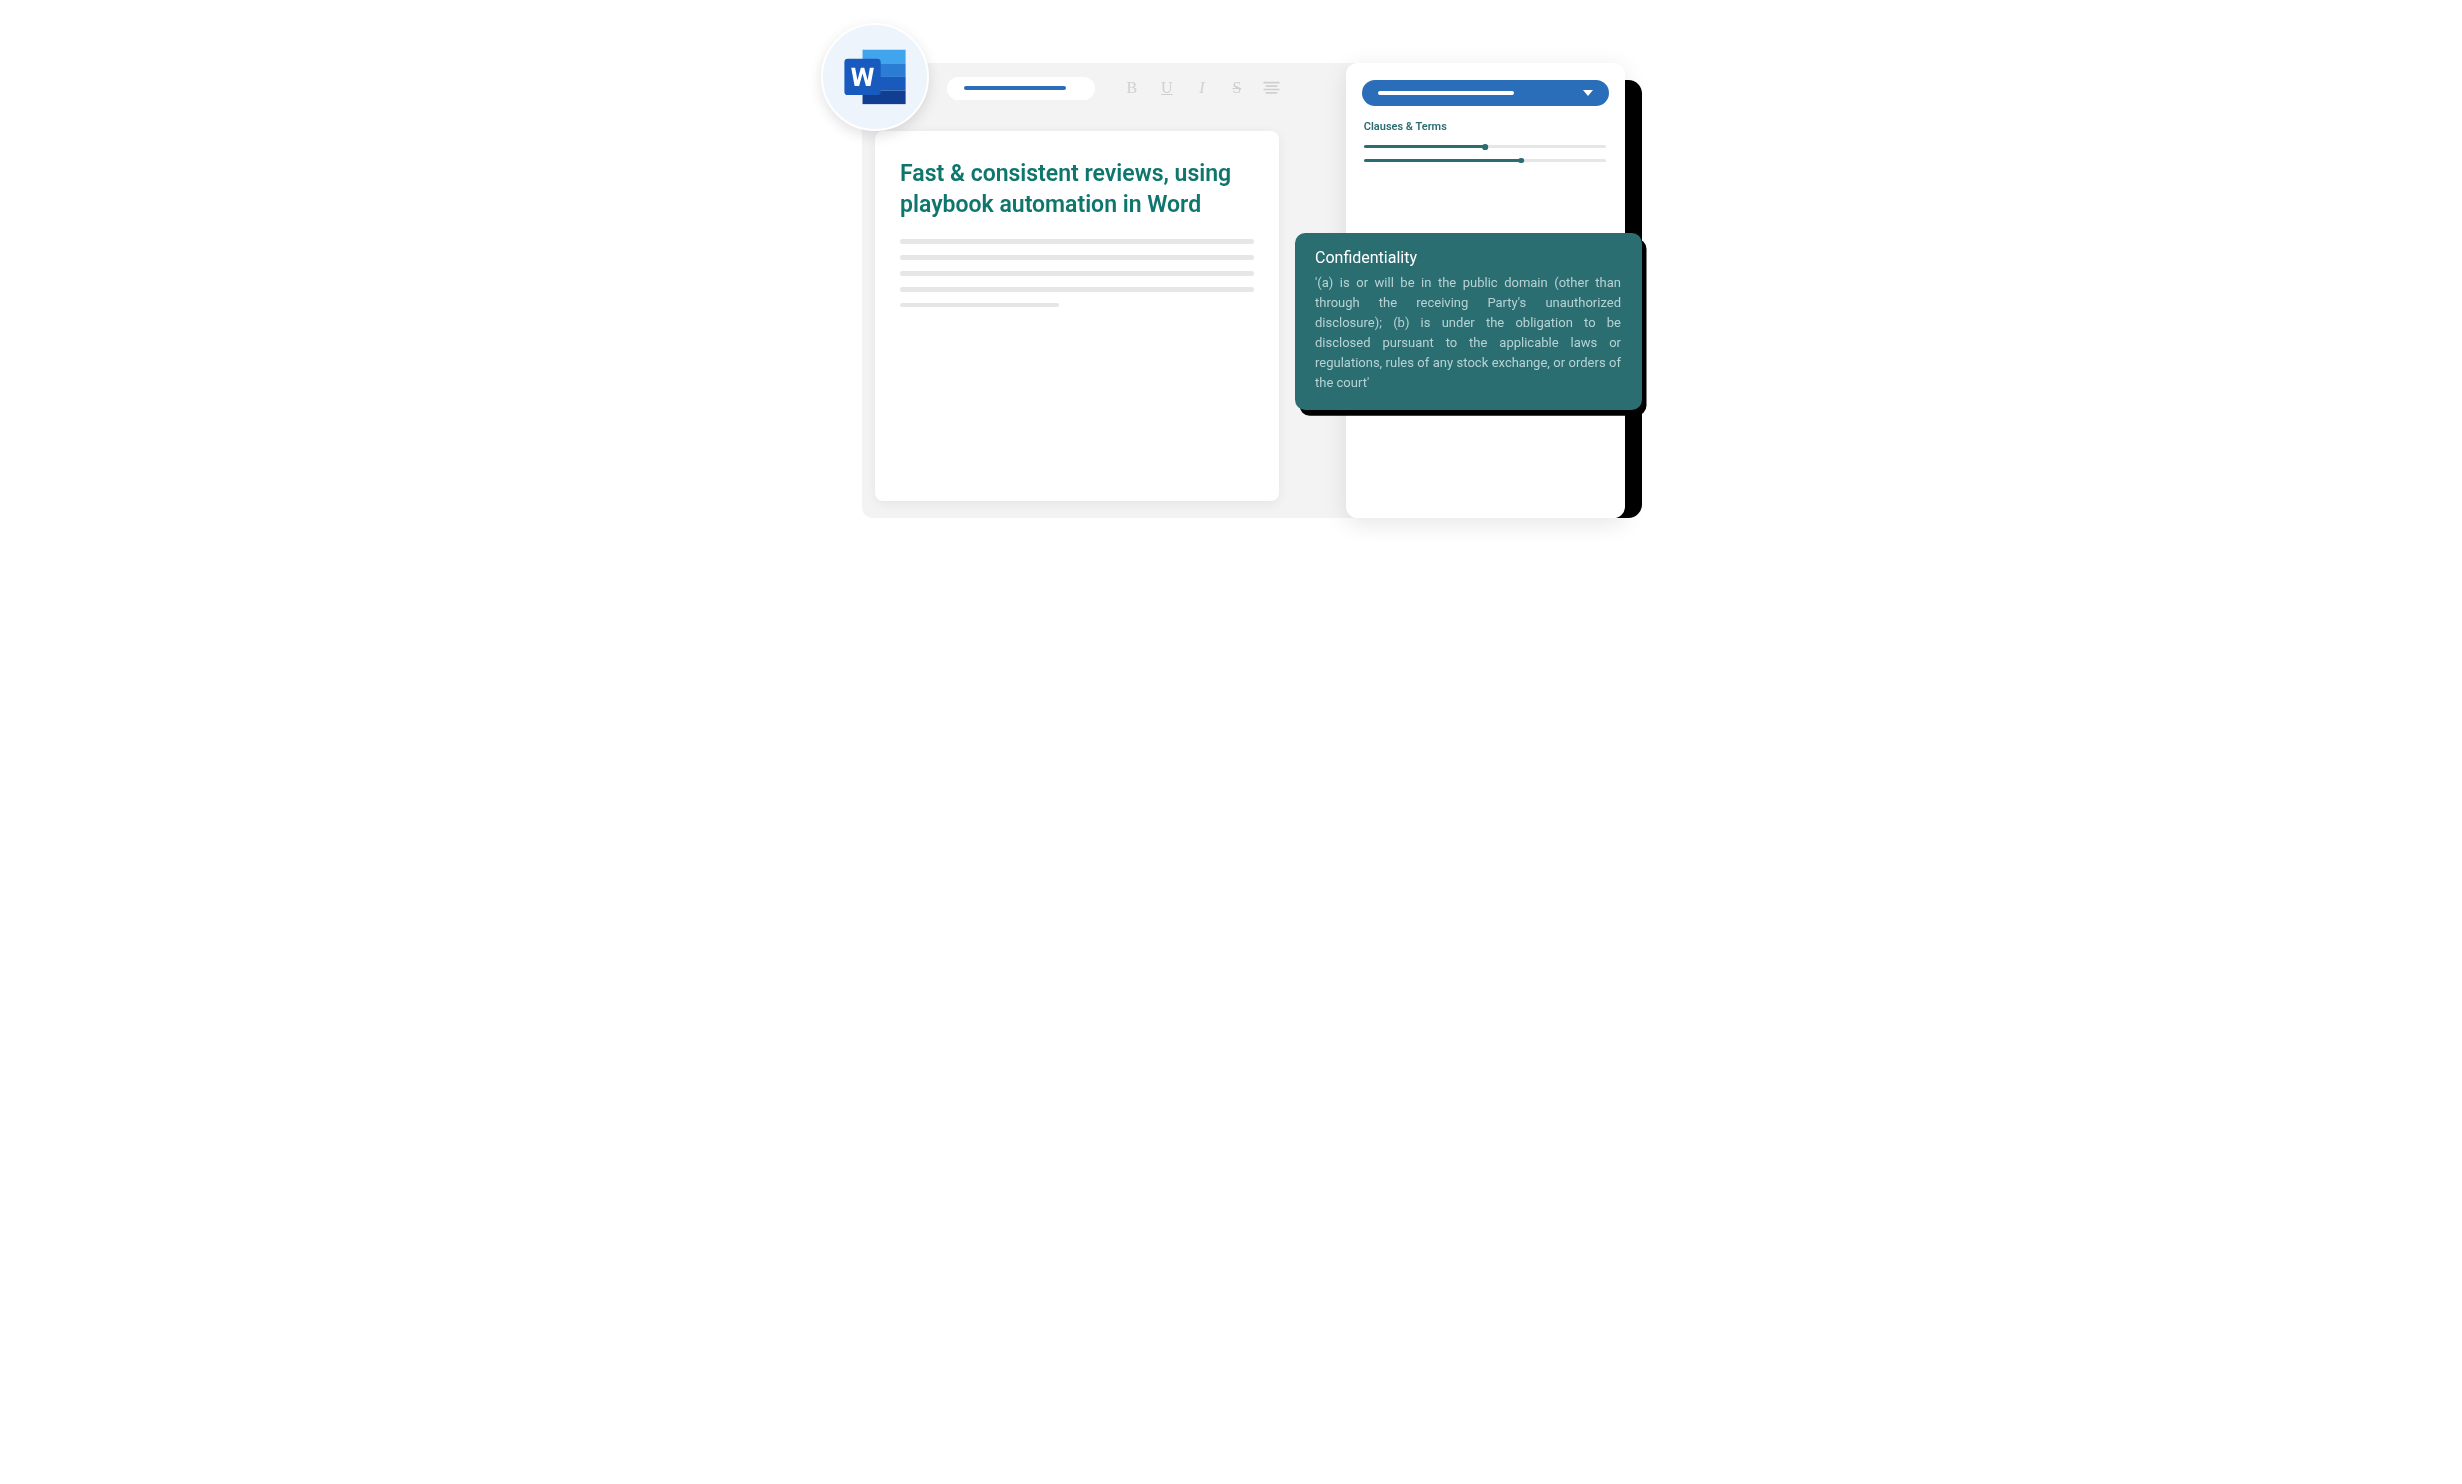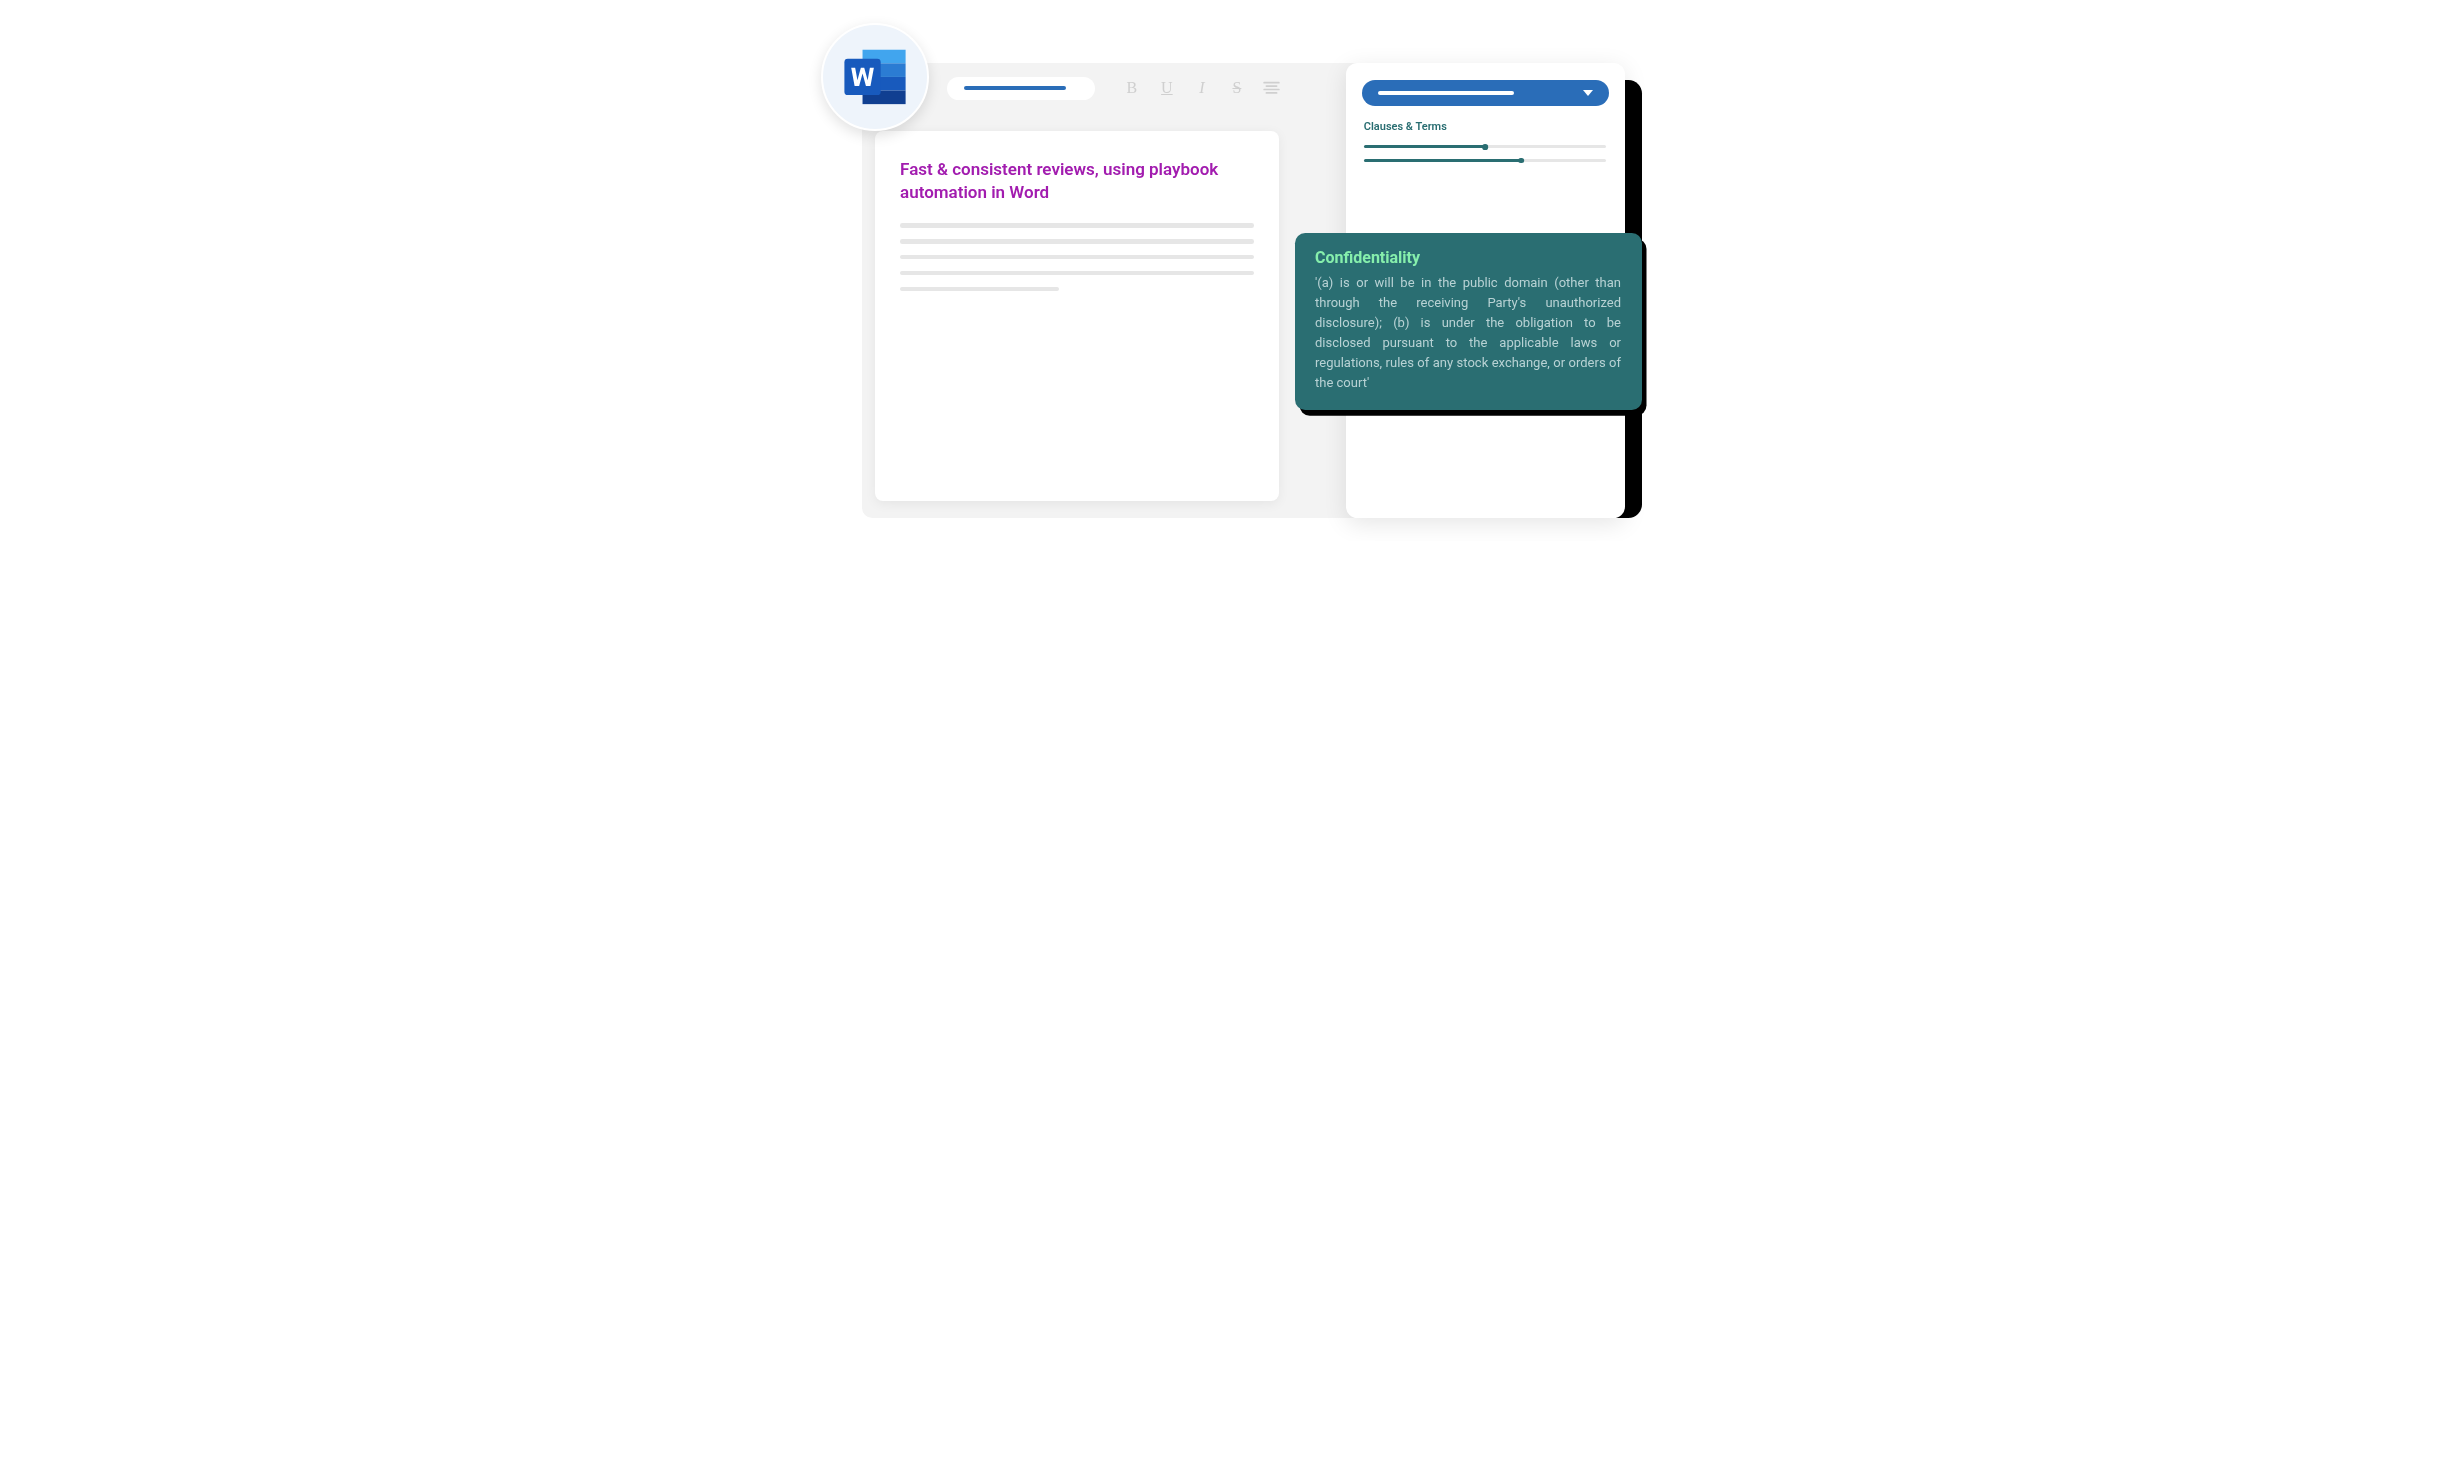--- a/index.html
+++ b/index.html
@@ -83,22 +83,22 @@
       top: 68px;
       left: 13.6px;
       width: 404px;
       height: 370px;
       background: #fff;
       border-radius: 8px;
       box-shadow: 0 2.3px 11.4px rgba(0,0,0,0.06);
       padding: 27px 25px;
     }
     .doc-title {
-      color: #a21caf;
-      font-size: 17px;
+      color: #0f766e;
+      font-size: 23px;
       font-weight: 600;
       line-height: 1.35;
       margin-bottom: 0;
     }
     .doc-body {
       color: #9aa0a6;
       font-size: 10.8px;
       line-height: 1.6;
       text-align: justify;
     }
@@ -206,23 +206,23 @@
       position: absolute;
       top: 210px;
       right: 0;
       width: 347px;
       background: #2a6e72;
       border-radius: 10.2px;
       padding: 15px 20.5px 16px;
       box-shadow: 4.5px 5.7px 0 0 #000;
     }
     .callout-title {
-      color: #86efac;
+      color: #ffffff;
       font-size: 16px;
-      font-weight: 700;
+      font-weight: 400;
       margin-bottom: 5.7px;
     }
     .callout-body {
       color: #b8d2d4;
       font-size: 13px;
       line-height: 1.55;
       text-align: justify;
     }
     .word-badge {
       position: absolute;

